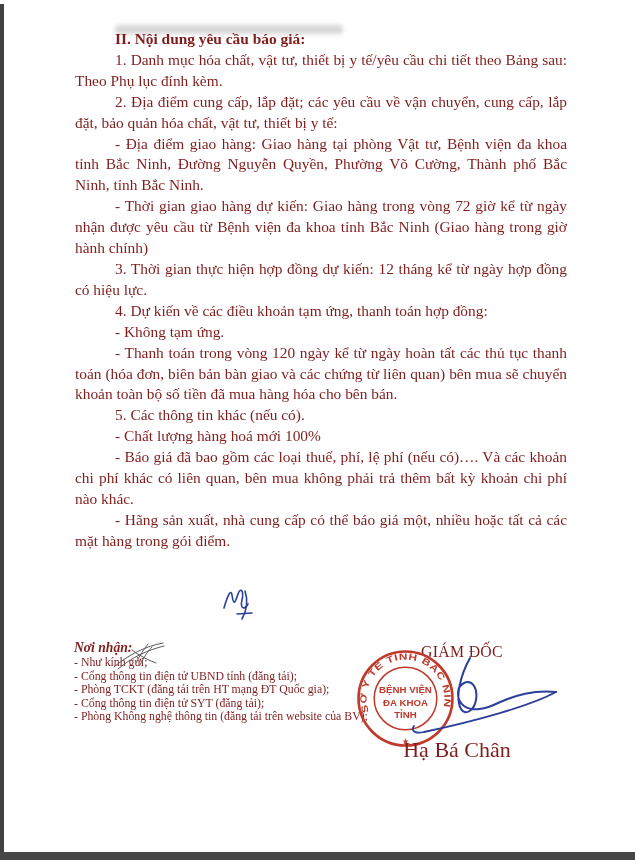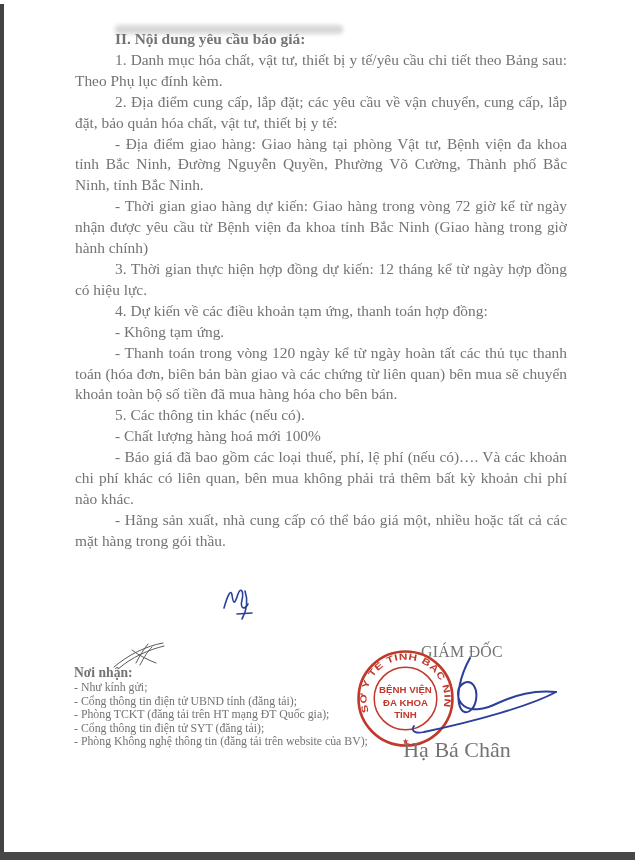--- a/index.html
+++ b/index.html
@@ -1,30 +1,30 @@
 <!DOCTYPE html>
 <html style="--stamp-color: #c0392b; --sig-color: #2b3f9b;"><head>
 <meta charset="utf-8">
 <style>
   html,body{margin:0;padding:0;background:#fff;}
   .page{
     position:relative;width:635px;height:860px;background:#ffffff;
-    font-family:"Liberation Serif","DejaVu Serif",serif;color:#737373;overflow:hidden;
+    font-family:"Liberation Serif","DejaVu Serif",serif;color:#7f1d1d;overflow:hidden;
   }
   .edge-left{position:absolute;left:0;top:4px;width:4px;height:856px;background:#424242;}
   .edge-bottom{position:absolute;left:0;top:852px;width:635px;height:8px;background:#474747;}
   .smudge{position:absolute;left:115px;top:25px;width:228px;height:9px;background:#c6c6c6;
     filter:blur(2px);opacity:.7;border-radius:4px;}
   .body-text{position:absolute;left:75px;top:29px;width:492px;
     font-size:15.4px;line-height:20.9px;text-align:justify;}
   .body-text p{margin:0;text-indent:40px;}
   .heading{font-weight:bold;}
   .footer-left{position:absolute;left:74px;top:641px;width:300px;
     font-size:11.8px;line-height:13.4px;}
-  .recipients-heading{font-weight:bold;font-size:13.6px;margin-bottom:2px;margin-top:25px;}
+  .recipients-heading{font-weight:bold;font-style:italic;font-size:13.6px;margin-bottom:2px;}
   .director-title{position:absolute;left:392px;top:643px;width:140px;text-align:center;
     font-weight:normal;font-size:15.8px;letter-spacing:.3px;}
   .director-name{position:absolute;left:384px;top:737px;width:146px;text-align:center;
     font-weight:normal;font-size:22px;}
   .stamp{position:absolute;left:355px;top:648px;width:101px;height:101px;}
   .stamp-stroke{stroke:var(--stamp-color);fill:none;}
   .stamp-text{fill:var(--stamp-color);font-family:"Liberation Sans","DejaVu Sans",sans-serif;font-weight:bold;}
   .sig{position:absolute;left:398px;top:646px;width:165px;height:95px;}
   .sig-stroke{stroke:var(--sig-color);fill:none;stroke-linecap:round;}
   .paraph{position:absolute;left:218px;top:584px;width:40px;height:40px;}
@@ -47,21 +47,21 @@
       <p>2. Địa điểm cung cấp, lắp đặt; các yêu cầu về vận chuyển, cung cấp, lắp đặt, bảo quản hóa chất, vật tư, thiết bị y tế:</p>
       <p>- Địa điểm giao hàng: Giao hàng tại phòng Vật tư, Bệnh viện đa khoa tỉnh Bắc Ninh, Đường Nguyễn Quyền, Phường Võ Cường, Thành phố Bắc Ninh, tỉnh Bắc Ninh.</p>
       <p>- Thời gian giao hàng dự kiến: Giao hàng trong vòng 72 giờ kể từ ngày nhận được yêu cầu từ Bệnh viện đa khoa tỉnh Bắc Ninh (Giao hàng trong giờ hành chính)</p>
       <p>3. Thời gian thực hiện hợp đồng dự kiến: 12 tháng kể từ ngày hợp đồng có hiệu lực.</p>
       <p>4. Dự kiến về các điều khoản tạm ứng, thanh toán hợp đồng:</p>
       <p>- Không tạm ứng.</p>
       <p>- Thanh toán trong vòng 120 ngày kể từ ngày hoàn tất các thủ tục thanh toán (hóa đơn, biên bản bàn giao và các chứng từ liên quan) bên mua sẽ chuyển khoản toàn bộ số tiền đã mua hàng hóa cho bên bán.</p>
       <p>5. Các thông tin khác (nếu có).</p>
       <p>- Chất lượng hàng hoá mới 100%</p>
       <p>- Báo giá đã bao gồm các loại thuế, phí, lệ phí (nếu có)…. Và các khoản chi phí khác có liên quan, bên mua không phải trả thêm bất kỳ khoản chi phí nào khác.</p>
-      <p>- Hãng sản xuất, nhà cung cấp có thể báo giá một, nhiều hoặc tất cả các mặt hàng trong gói thầu.</p>
+      <p>- Hãng sản xuất, nhà cung cấp có thể báo giá một, nhiều hoặc tất cả các mặt hàng trong gói điểm.</p>
     </div>
 
   <svg class="paraph" viewBox="0 0 40 40">
     <path class="sig-stroke" stroke-width="1.6" d="M6,24 C10,10 13,5 14,11 C15,18 16,23 20,10 C23,2 26,8 24,16 C22,24 26,27 30,20"></path>
     <path class="sig-stroke" stroke-width="1.6" d="M27,7 C30,16 29,26 24,35"></path>
     <path class="sig-stroke" stroke-width="1.6" d="M19,30 L34,29"></path>
   </svg>
 
   <div class="footer-left">
     <div class="recipients-heading">Nơi nhận:</div>

